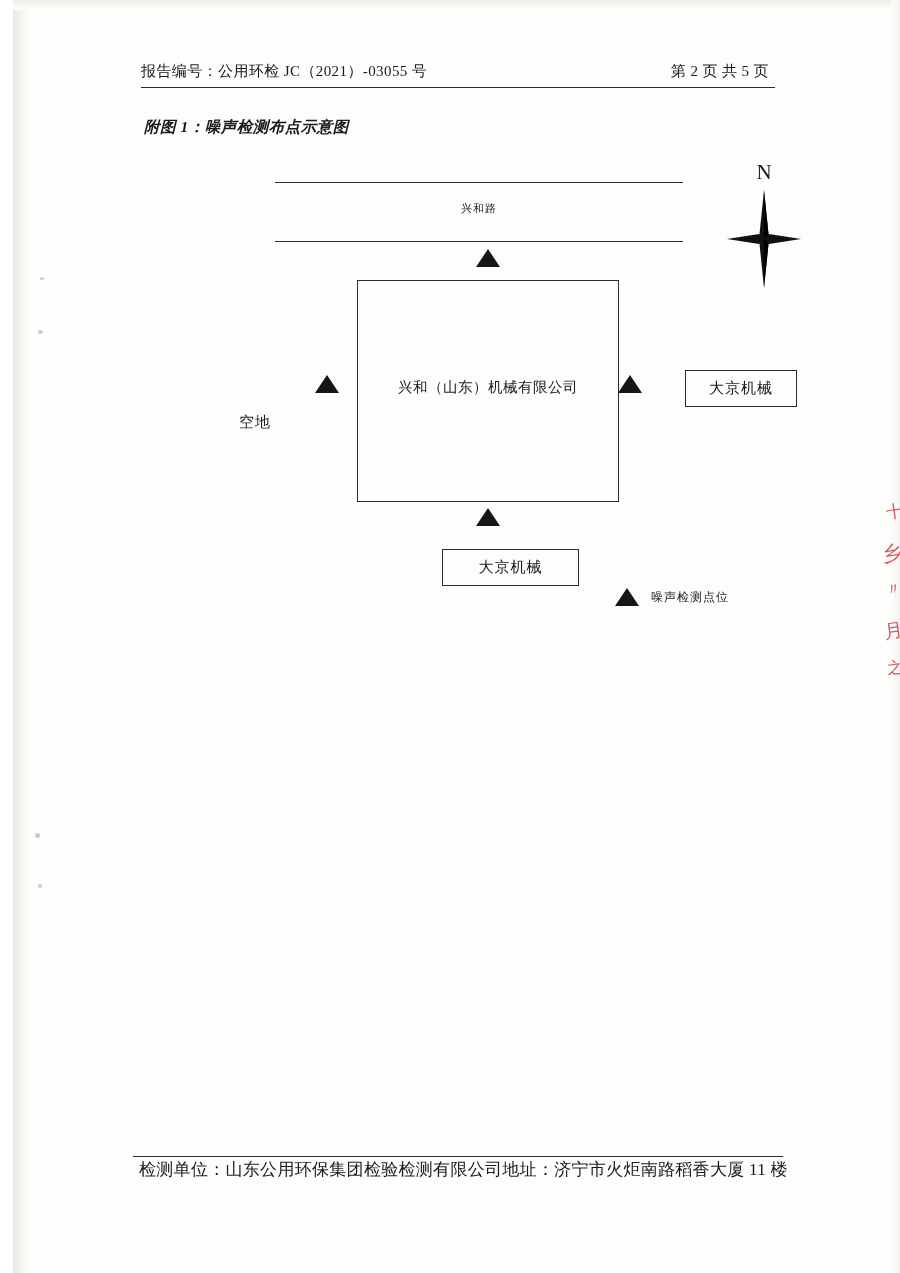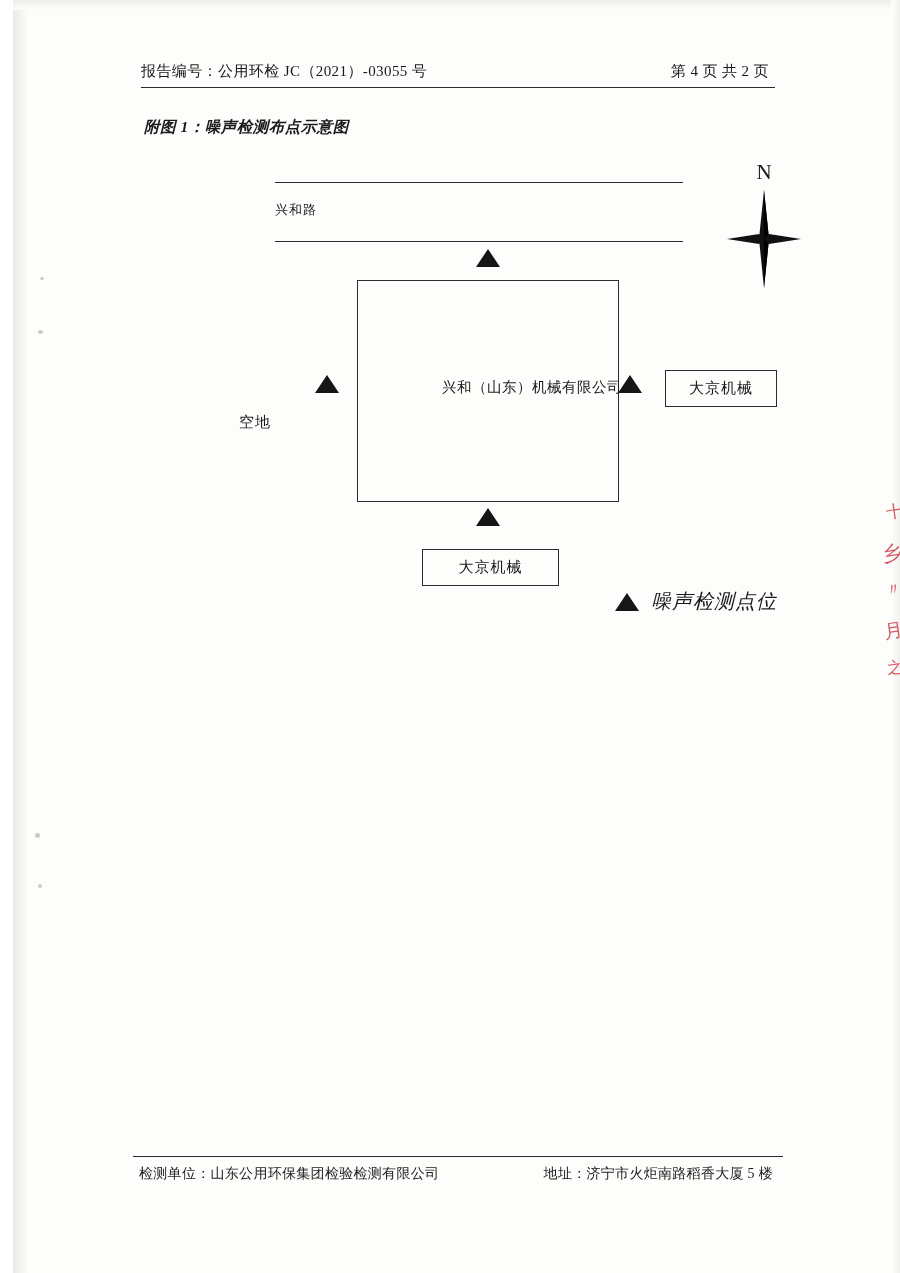--- a/index.html
+++ b/index.html
@@ -94,21 +94,22 @@
     background: #2b2b2b;
     height: 1.4px;
   }
   .road-top { left: 112px; top: 22px; width: 408px; }
   .road-bottom { left: 112px; top: 81px; width: 408px; }
   .road-label {
     position: absolute;
     left: 112px;
     top: 41px;
     width: 408px;
-    font-size: 13px;
+    text-align: center;
+    font-size: 11px;
     letter-spacing: 1px;
   }
 
   
   .factory-box {
     position: absolute;
     left: 194px;
     top: 120px;
     width: 262px;
     height: 222px;
@@ -116,34 +117,34 @@
     box-sizing: border-box;
   }
   .factory-label {
     position: absolute;
     left: 194px;
     top: 218px;
     width: 262px;
     text-align: center;
     font-size: 14.5px;
     letter-spacing: 0.5px;
-    margin-left: 44px;
   }
 
   
   .neighbor-box {
     position: absolute;
     border: 1.2px solid #2b2b2b;
     box-sizing: border-box;
     display: flex;
     align-items: center;
     justify-content: center;
     font-size: 15px;
     letter-spacing: 1px;
     background: transparent;
+    margin-left: 20px;
   }
   .neighbor-east {
     left: 502px;
     top: 210px;
     width: 112px;
     height: 37px;
   }
   .neighbor-south {
     left: 259px;
     top: 389px;
@@ -185,23 +186,22 @@
     gap: 12px;
   }
   .legend-tri {
     width: 0;
     height: 0;
     border-left: 12px solid transparent;
     border-right: 12px solid transparent;
     border-bottom: 18px solid #161616;
   }
   .legend-text {
-    font-size: 20px;
+    font-size: 12px;
     letter-spacing: 1px;
-    font-style: italic;
   }
 
   
   .compass {
     position: absolute;
     left: 556px;
     top: 0px;
     width: 90px;
     height: 130px;
   }
@@ -214,22 +214,21 @@
     font-family: "Liberation Serif", serif;
   }
 
   
   .footer {
     position: absolute;
     left: 120px;
     top: 1156px;
     width: 650px;
     border-top: 1.3px solid #2b2b2b;
-    padding-top: 7px;
-    font-size: 14px;
+    font-size: 17px;
   }
   .footer-row {
     display: flex;
     justify-content: space-between;
     padding: 1px 4px 1px 6px;
     letter-spacing: 0.3px;
   }
   .footer-left-cell { white-space: nowrap; }
   .footer-right-cell { white-space: nowrap; padding-right: 6px; }
 
@@ -265,21 +264,21 @@
   <div class="scan-edge-top"></div>
   <div class="scan-edge-right"></div>
 
   <div class="speck" style="left:27px; top:277px; width:4px; height:3px;"></div>
   <div class="speck" style="left:25px; top:330px; width:5px; height:4px;"></div>
   <div class="speck" style="left:22px; top:833px; width:5px; height:5px;"></div>
   <div class="speck" style="left:25px; top:884px; width:4px; height:4px;"></div>
 
   <div class="header">
     <div class="header-left">报告编号：公用环检 JC（2021）-03055 号</div>
-    <div class="header-right">第 4 页 共 2 页</div>
+    <div class="header-right">第 2 页 共 5 页</div>
   </div>
 
   <div class="fig-title">附图 1：噪声检测布点示意图</div>
 
   <div class="diagram">
 
     <div class="road-line road-top"></div>
     <div class="road-line road-bottom"></div>
     <div class="road-label">兴和路</div>
 
@@ -319,17 +318,17 @@
 
   <div class="red-mark rm1">〸</div>
   <div class="red-mark rm2">乡</div>
   <div class="red-mark rm3">〃</div>
   <div class="red-mark rm4">月</div>
   <div class="red-mark rm5">之</div>
 
   <div class="footer">
     <div class="footer-row">
       <span class="footer-left-cell">检测单位：山东公用环保集团检验检测有限公司</span>
-      <span class="footer-right-cell">地址：济宁市火炬南路稻香大厦 5 楼</span>
+      <span class="footer-right-cell">地址：济宁市火炬南路稻香大厦 11 楼</span>
     </div>
   </div>
 
 </div>
 
 </body></html>

